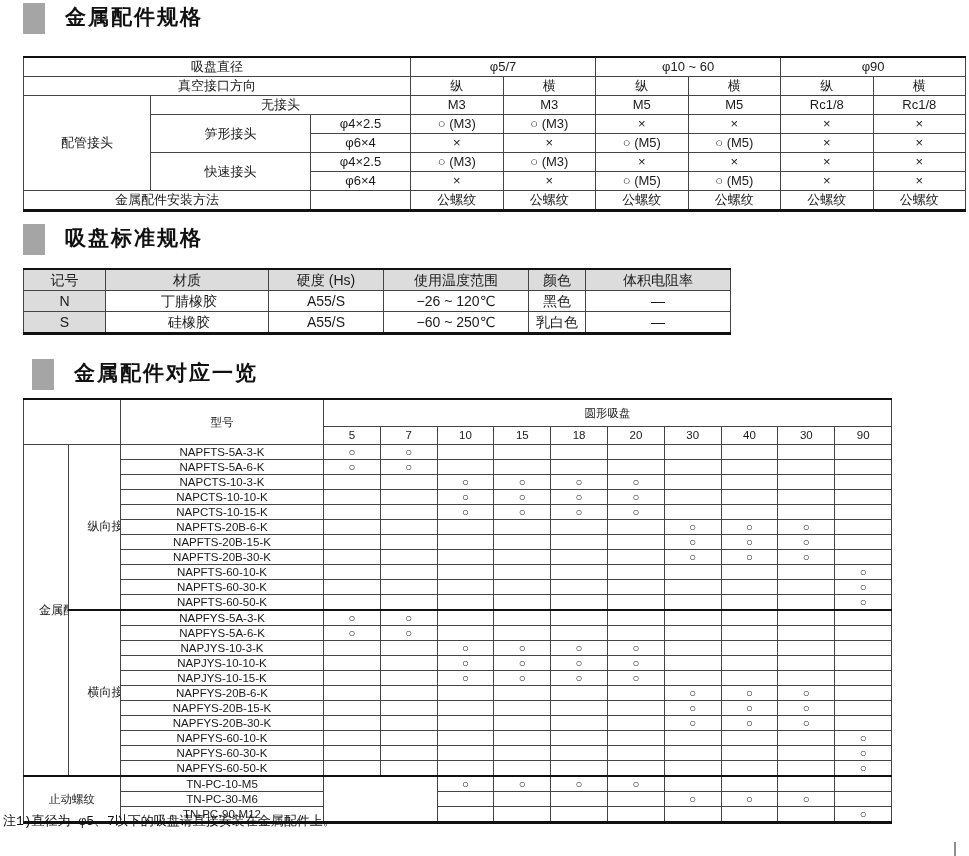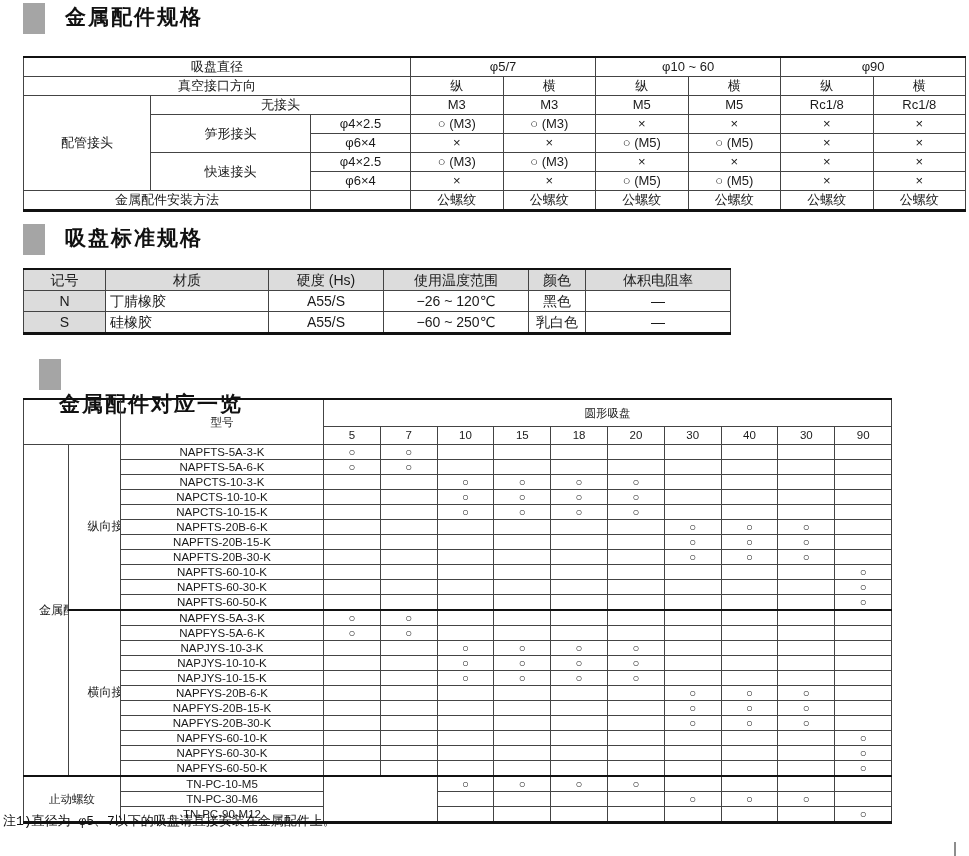--- a/index.html
+++ b/index.html
@@ -17,21 +17,21 @@
   table{border-collapse:collapse;table-layout:fixed;}
   td,th{border:1px solid #444;text-align:center;vertical-align:middle;overflow:hidden;white-space:nowrap;padding:0;}
   
   #spec-table{width:942px;font-size:13px;border-top:2px solid #111;border-bottom:3px solid #111;margin-top:16px;}
   #spec-table td{height:18px;line-height:18px;}
   
   #mat-table{width:707px;font-size:14px;border-top:2px solid #111;border-bottom:3px solid #111;}
   #mat-table td,#mat-table th{height:20px;line-height:20px;}
   #mat-table th{background:#dcdcdc;font-weight:400;}
   #mat-table td.code{background:#dcdcdc;}
-  #mat-table td.matname{text-align:left;padding-left:4px;}
+  #mat-table td.matname{text-align:center;padding-left:4px;}
   
   #map-table{width:868px;font-size:11.5px;border-top:2px solid #111;border-bottom:3px solid #111;}
   #map-table td{height:14px;line-height:13px;}
   #map-table tr.hrow1 td{height:26px;line-height:26px;}
   #map-table tr.hrow2 td{height:17px;line-height:17px;}
   #map-table td.tsep{border-top:2px solid #111;}
   .vstack{display:inline-block;width:1.15em;word-break:break-all;font-size:12px;line-height:2.25;vertical-align:middle;}
   .lh-tall{line-height:2.45;}
   
   .notes{font-size:13px;line-height:19px;color:#111;}
@@ -170,21 +170,21 @@
     <td class="code">S</td>
     <td class="matname">硅橡胶</td>
     <td>A55/S</td>
     <td>−60 ~ 250℃</td>
     <td>乳白色</td>
     <td>—</td>
   </tr>
 </tbody>
   </table>
 
-<div class="abs sec-header" style="left:39px;top:359px;flex-direction:column;">
+<div class="abs sec-header" style="left:32px;top:359px;">
   <div class="marker"></div>
   <div class="sec-title">金属配件对应一览</div>
 </div>
 
 <table id="map-table" class="abs" style="left:23px;top:398px;">
   <colgroup>
     <col style="width:45px">
       <col style="width:52px">
       <col style="width:203px">
     <col style="width:56.8px">

